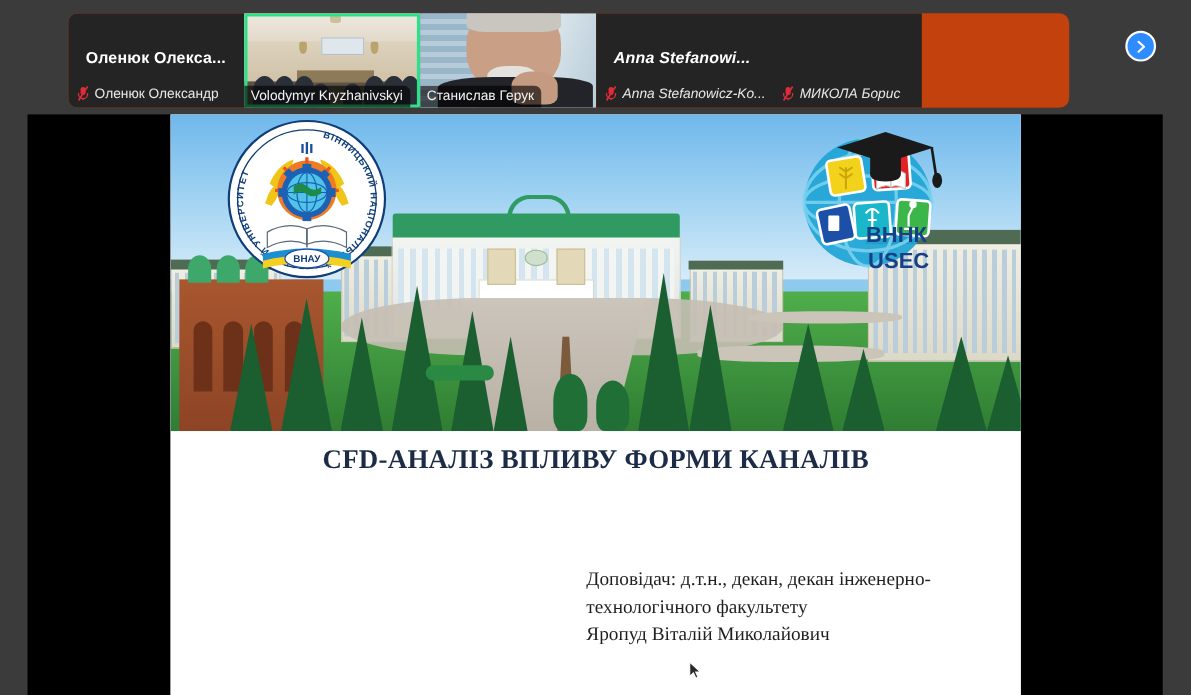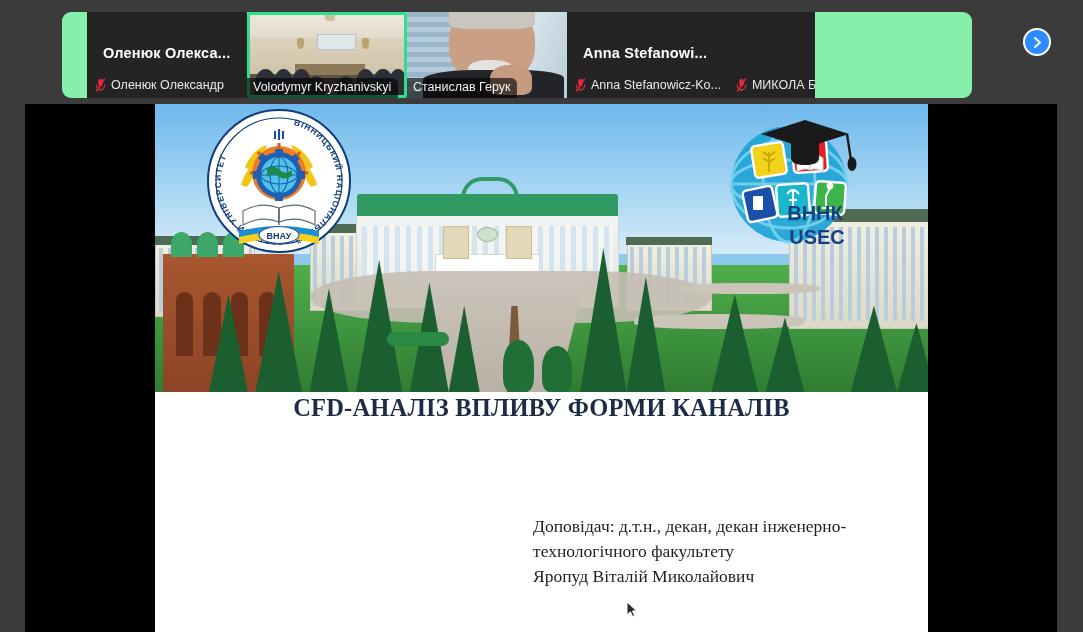--- a/index.html
+++ b/index.html
@@ -9,25 +9,24 @@
     background: #3b3b3b;
     font-family: "Liberation Sans", sans-serif;
     overflow: hidden;
   }
   #app { position: relative; width: 1083px; height: 632px; background: #3b3b3b; }
 
   
   .filmstrip {
     position: absolute; left: 62px; top: 12px;
     width: 910px; height: 86px;
-    background: #86efac;
+    background: #c2410c;
     border-radius: 9px;
     overflow: hidden;
     display: flex;
-    padding-left: 25px;
   }
   .tile {
     position: relative; height: 86px; flex: none;
     overflow: hidden; background: #1b1b1b;
   }
   .tile.avatar-tile { background: #242424; }
   .tile.w160 { width: 160px; }
   .tile.w160 .namebar { max-width: 160px; }
 
   
@@ -199,21 +198,21 @@
   .path { position:absolute; background:#cbc4b8; border-radius:40%; }
 
   
   .logo-left { position: absolute; left: 6.5%; top: 1%; width: 148px; height: 148px; }
   .logo-right { position: absolute; left: 73%; top: 0%; width: 148px; height: 150px; }
 
   
   .slidetext { position: absolute; left:0; top:288px; width:773px; height:240px;
     background:#ffffff; }
   .stitle {
-    text-align: center;
+    margin-top: 10px; text-align: center;
     font-family: "Liberation Serif", serif;
     font-weight: bold; font-size: 24.5px; line-height: 31px;
     color: #1c2b46; letter-spacing: .2px;
   }
   .speaker {
     position:absolute; left: 378px; top: 122px; width: 384px;
     font-family: "Liberation Serif", serif;
     font-size: 17.5px; line-height: 25px; color: #1f1f1f;
   }
   .speaker b { font-weight: normal; }
@@ -274,21 +273,21 @@
         <div class="beard"></div>
           <div class="body"></div>
           <div class="hand"></div>
       </div>
       <div class="namebar">
         <span>Станислав Герук</span>
       </div>
     </div>
 
 
-    <div class="tile avatar-tile panel-novideo panel-wide" style="width:248px;">
+    <div class="tile avatar-tile panel-novideo panel-wide" style="width:296px;font-style:italic;">
       <div class="bigname">Anna  Stefanowi...</div>
       <div class="botname">
         <svg class="micmute" viewBox="0 0 11 14">
           <rect x="3.2" y="1" width="4.6" height="7.3" rx="2.3" fill="#e02b3c"></rect>
           <path d="M1.4 6.5v1.1a4.1 4.1 0 0 0 8.2 0V6.5" stroke="#e02b3c" stroke-width="1.2" fill="none"></path>
           <line x1="5.5" y1="11.4" x2="5.5" y2="13.2" stroke="#e02b3c" stroke-width="1.2"></line>
           <line x1="9.6" y1="0.6" x2="1.4" y2="13.4" stroke="#e02b3c" stroke-width="1.5"></line>
         </svg>
         <span>Anna Stefanowicz-Ko...</span>
 

